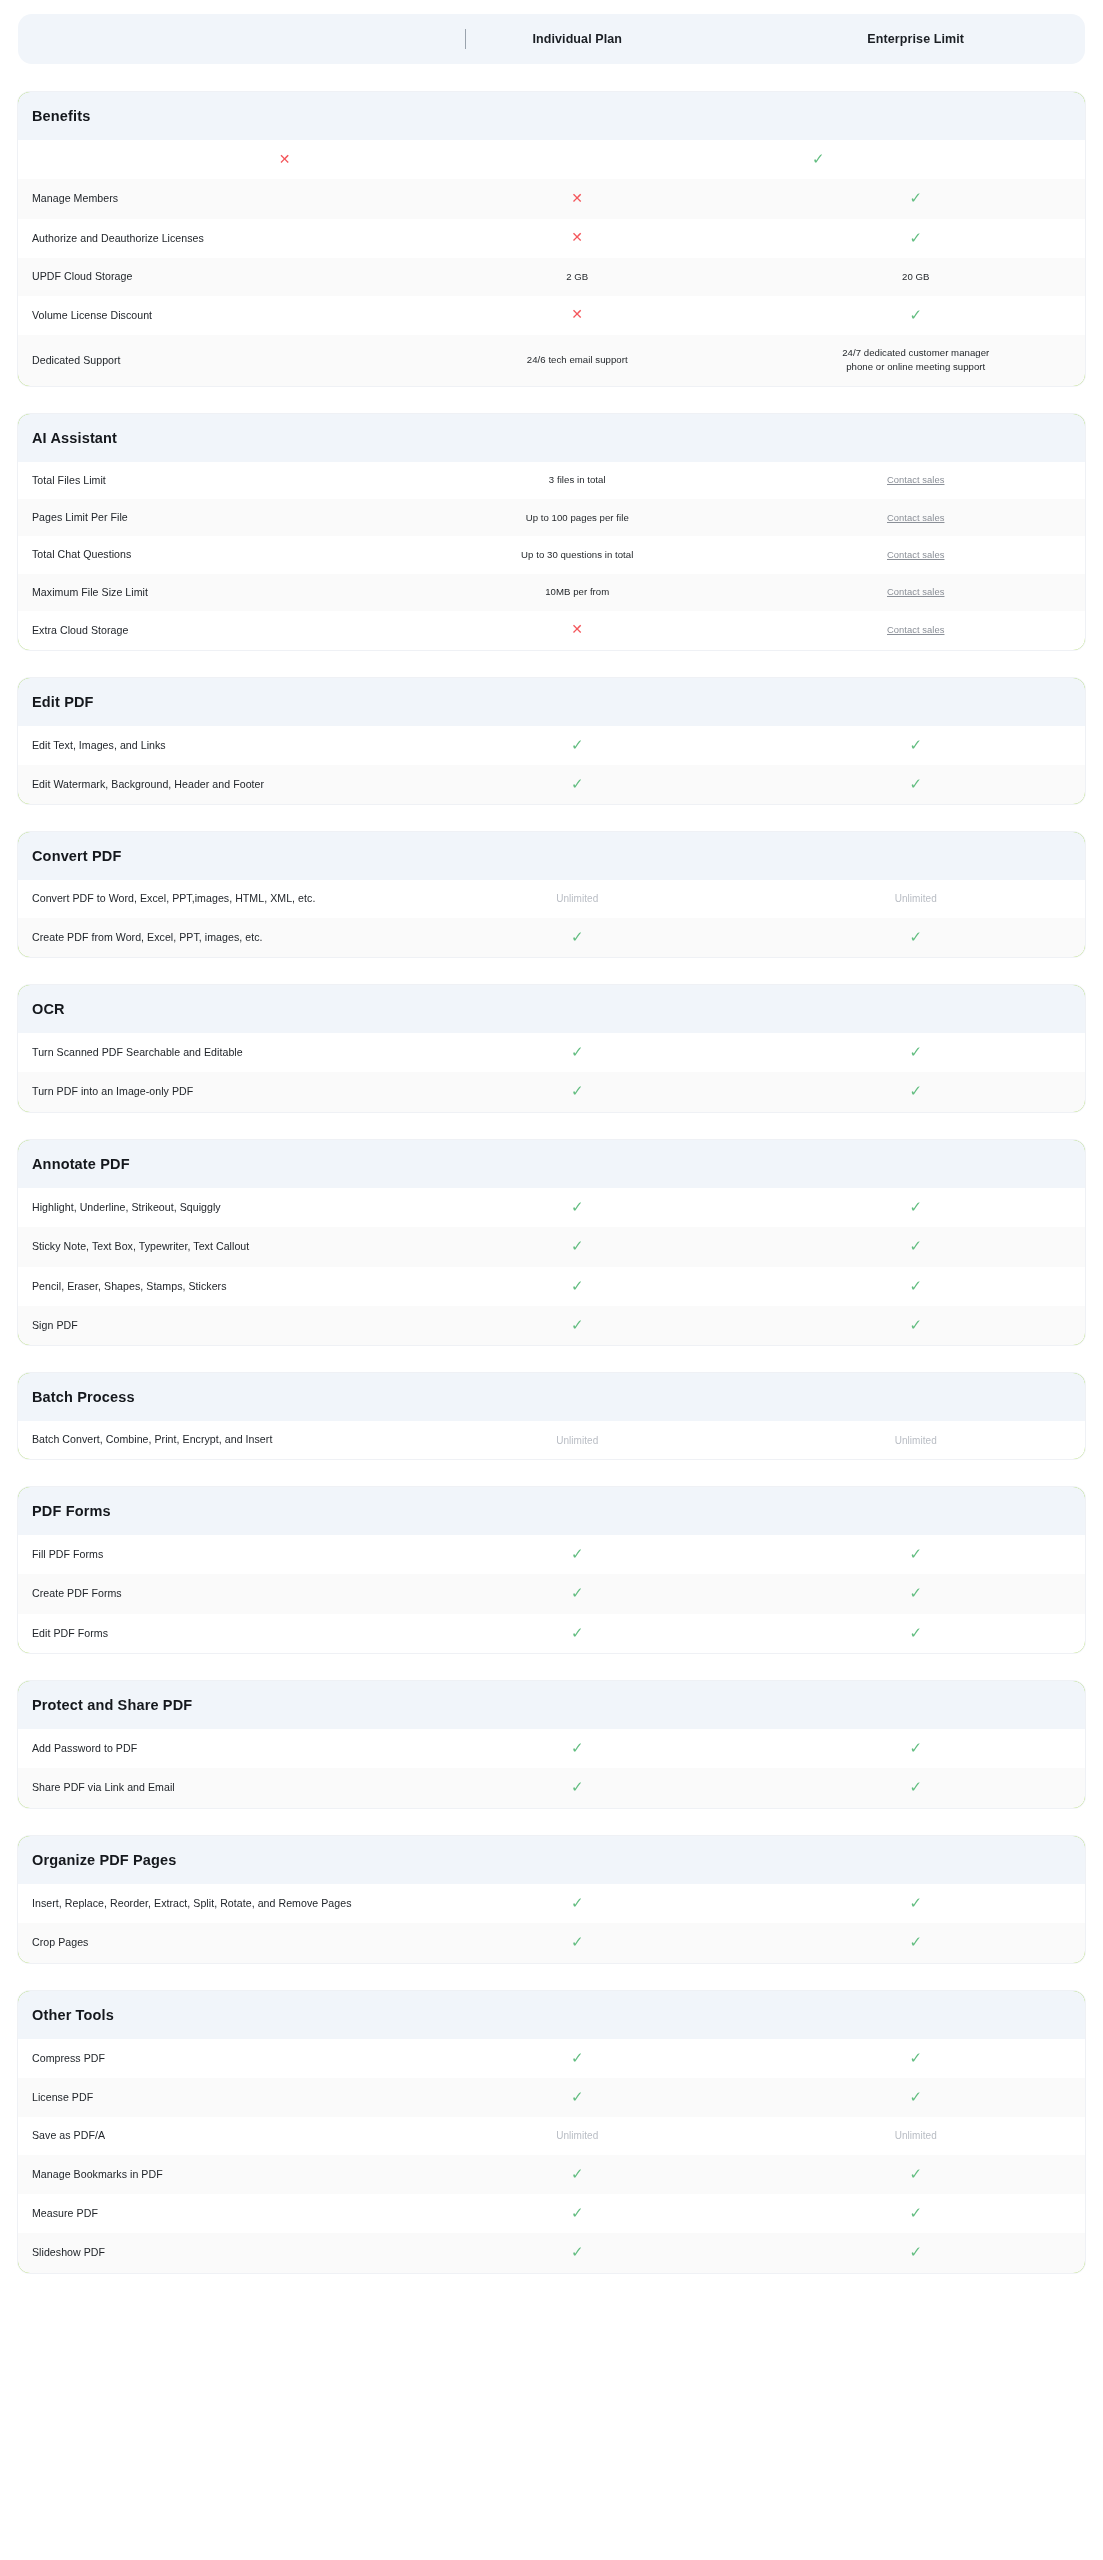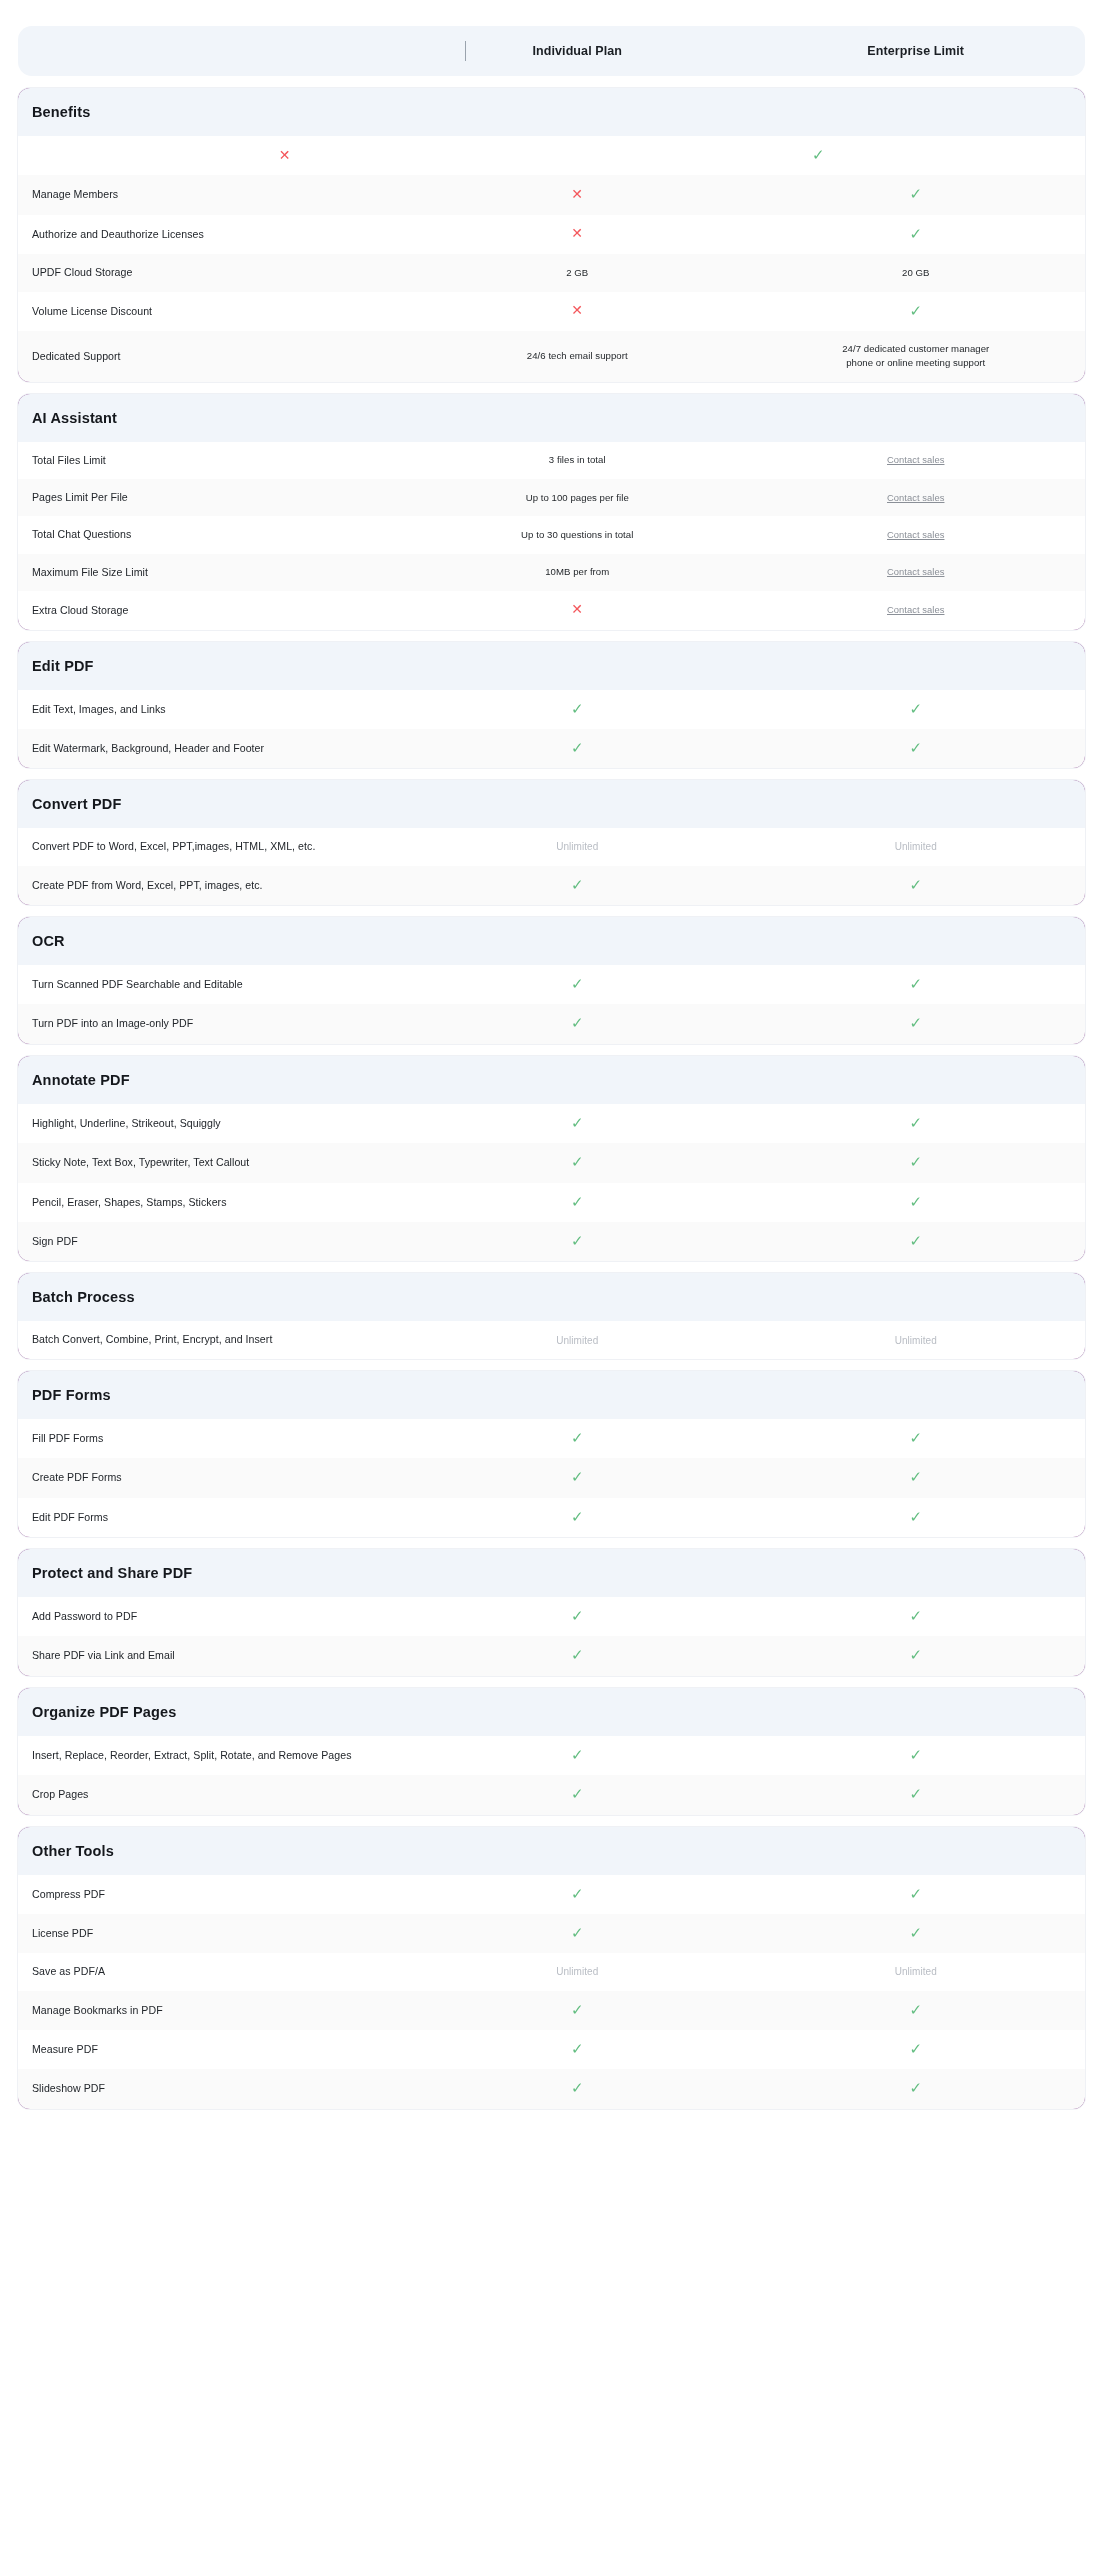--- a/index.html
+++ b/index.html
@@ -15,21 +15,21 @@
     width: 1103px;
     min-height: 2560px;
     background: #ffffff;
     padding: 0 18px 20px 18px;
   }
 
   
   .plan-header {
     position: relative;
     height: 50px;
-    margin-top: 26px;
+    margin-top: 14px;
     background: #f1f5fa;
     border-radius: 14px;
     display: flex;
     align-items: center;
   }
   .plan-header .hdr-feature { width: 390px; flex: 0 0 390px; }
   .plan-header .hdr-col {
     flex: 1 1 0;
     text-align: center;
     font-size: 12.5px;
@@ -41,24 +41,24 @@
     position: absolute;
     left: 447px;
     top: 15px;
     width: 1px;
     height: 20px;
     background: #9aa3ad;
   }
 
   
   .section {
-    margin-top: 12px;
+    margin-top: 28px;
     border-radius: 12px;
     overflow: hidden;
-    background: #701a75;
+    background: #84cc16;
     box-shadow: 0 0 0 1px rgba(225,230,237,0.55);
   }
   .section-title {
     background: #f1f5fa;
     padding: 16px 0 16px 14px;
     font-size: 14.5px;
     font-weight: 700;
     color: #15181d;
     letter-spacing: 0.15px;
   }

